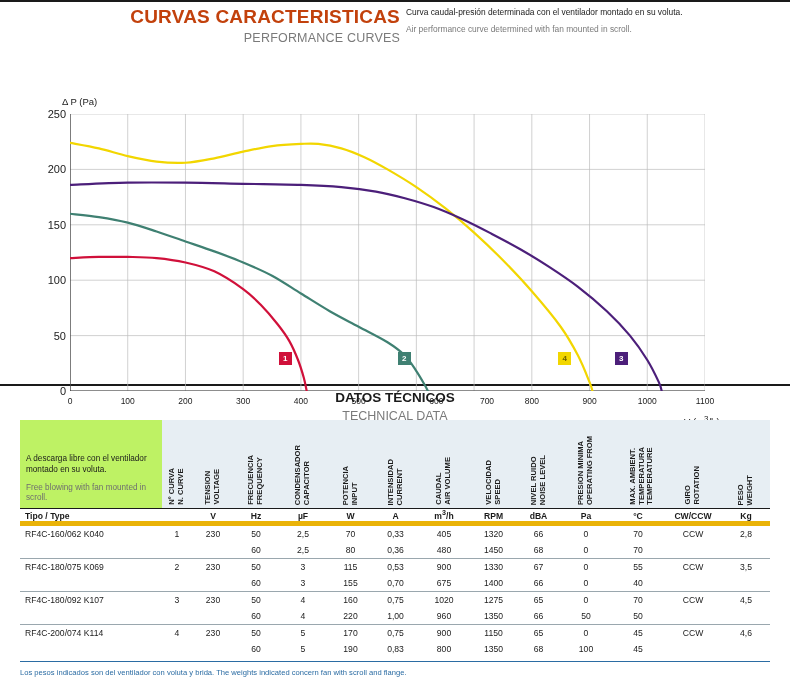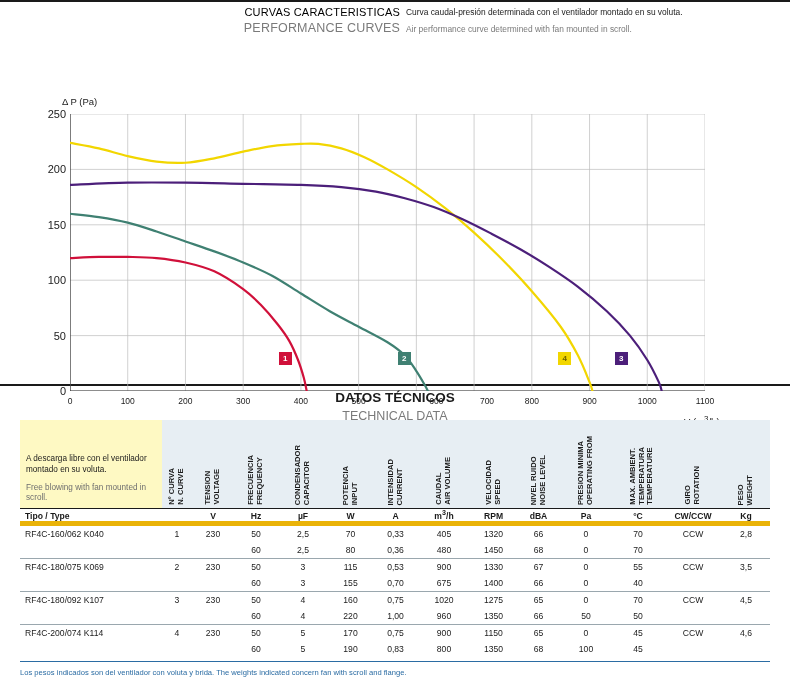--- a/index.html
+++ b/index.html
@@ -7,21 +7,21 @@
     width:790px;height:696px;
     background:#ffffff;
     font-family:"Liberation Sans", sans-serif;
     color:#1a1a1a;
     position:relative;
     overflow:hidden;
   }
   
   .header{position:relative;height:42px;}
   .hdr-titles{position:absolute;left:0;top:4px;width:400px;text-align:right;}
-  .hdr-es{font-size:11px;font-weight:normal;letter-spacing:.2px;color:#000000;}
+  .hdr-es{font-size:19px;font-weight:bold;letter-spacing:.2px;color:#c2410c;}
   .hdr-en{font-size:12.5px;color:#7a7a7a;margin-top:3px;letter-spacing:.2px;}
   .hdr-notes{position:absolute;left:406px;top:5px;width:370px;}
   .note-es{font-size:8.4px;color:#1a1a1a;line-height:1.25;}
   .note-en{font-size:8.4px;color:#7a7a7a;line-height:1.25;margin-top:6px;}
   
   .chart-wrap{position:relative;height:340px;}
   .axis-ylabel{position:absolute;left:62px;top:52px;font-size:9.5px;}
   .axis-xlabel{position:absolute;left:684px;top:370px;font-size:9.5px;}
   .plot{position:absolute;left:70px;top:70px;width:635px;height:277px;}
   .plot svg{display:block;}
@@ -35,21 +35,21 @@
   .dh-en{position:absolute;width:100%;text-align:center;top:23px;font-size:12.5px;color:#7a7a7a;}
   table.tech{border-collapse:collapse;width:750px;margin:0 auto;table-layout:fixed;}
   table.tech td,table.tech th{font-size:8.6px;padding:0;vertical-align:bottom;}
   .vert-head{height:88px;background:#e7eef3;position:relative;border-bottom:1px solid #1a1a1a;}
   .vert-inner{
     writing-mode:vertical-rl;transform:rotate(180deg);
     font-size:7.6px;font-weight:bold;line-height:1.15;
     white-space:pre-line;text-align:left;
     position:absolute;bottom:3px;left:50%;margin-left:-9px;
   }
-  .desc-cell{background:#fef9c3;border-bottom:1px solid #1a1a1a;padding:6px 6px 4px 6px !important;vertical-align:top;}
+  .desc-cell{background:#bef264;border-bottom:1px solid #1a1a1a;padding:6px 6px 4px 6px !important;vertical-align:top;}
   .desc-es{font-size:8.2px;line-height:1.3;color:#1a1a1a;}
   .desc-en{font-size:8.2px;line-height:1.3;color:#6f6f6f;margin-top:7px;}
   .unit-row td{font-size:8.6px;font-weight:bold;padding:3px 0 3px 0;border-bottom:5px solid #eab308;text-align:center;}
   .unit-row td.left{text-align:left;padding-left:5px;}
   tr.data td{padding:3px 0;text-align:center;}
   tr.data td.left{text-align:left;padding-left:5px;}
   tr.sep td{border-top:1px solid #9aa7ae;}
   .footer-note{width:750px;margin:6px auto 0 auto;font-size:7.6px;color:#2b6ca3;}
   .foot-rule{width:750px;margin:4px auto 0 auto;height:1px;background:#2b6ca3;}
   .top-rule,.mid-rule{width:790px;height:2px;background:#1a1a1a;}

